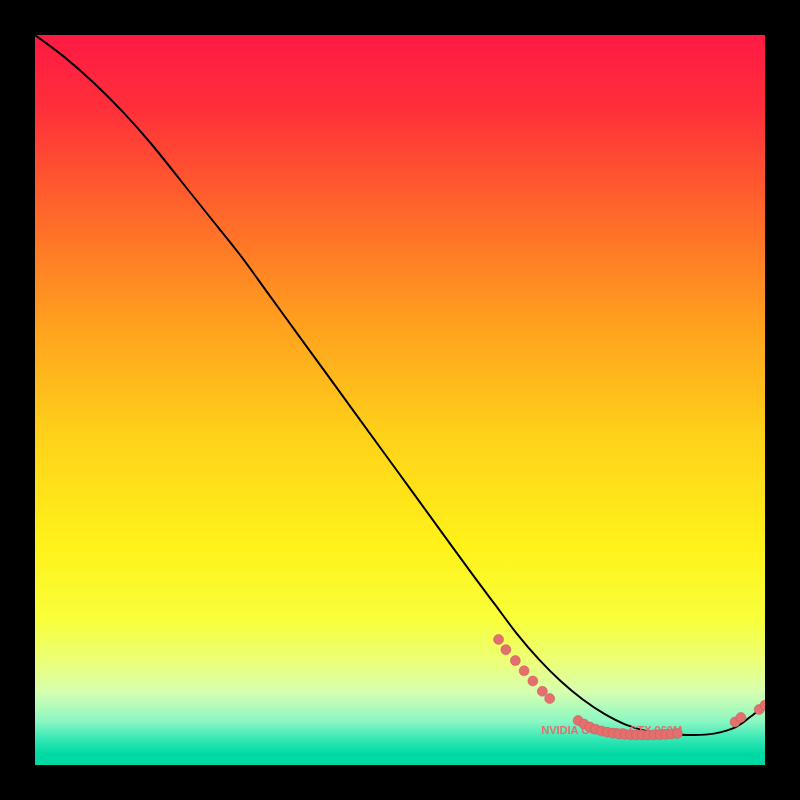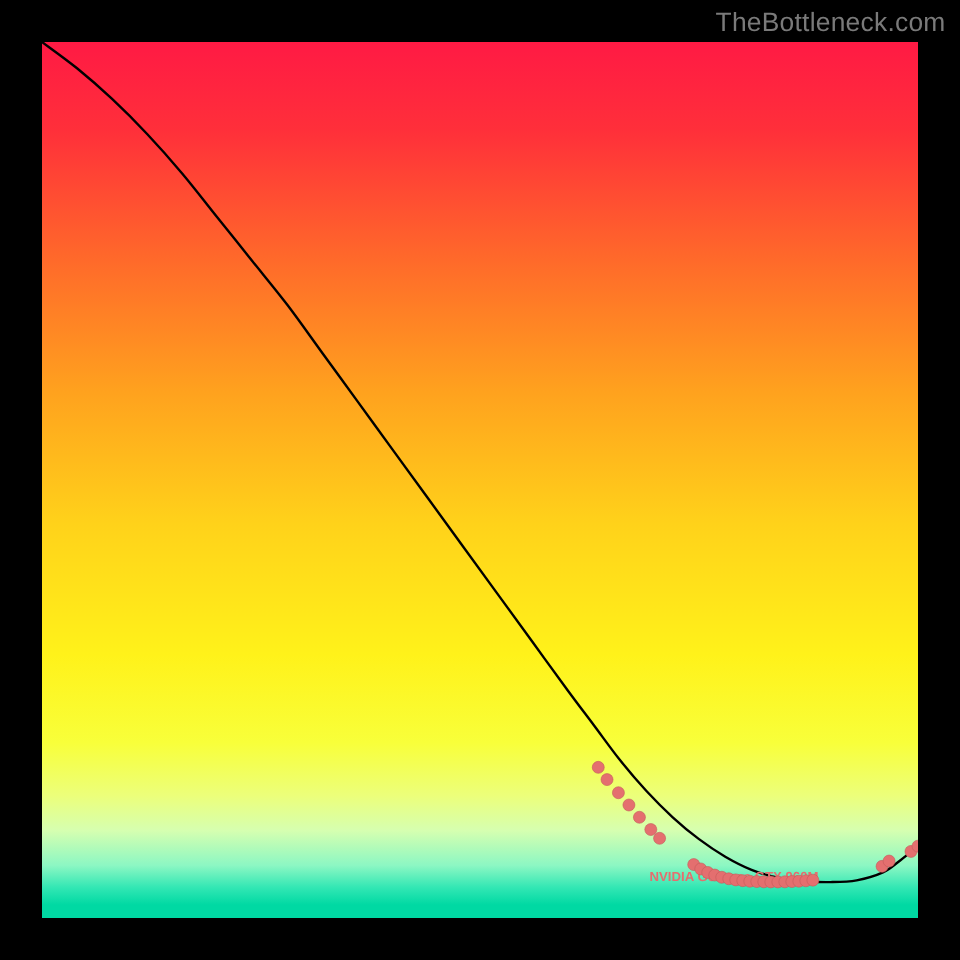--- a/index.html
+++ b/index.html
@@ -33,21 +33,20 @@
     top: 35px;
     width: 730px;
     height: 730px;
   }
   svg { display: block; }
 </style>
 </head>
 <body>
 
 <div class="frame">
-  <div class="watermark">TheBottleneck.com</div>
   <div class="plot">
     <svg id="chart-svg" width="730" height="730" viewBox="0 0 730 730">
         <defs>
           <linearGradient id="bg-grad" x1="0" y1="0" x2="0" y2="1">
             <stop offset="0%" stop-color="#ff1a44"></stop>
             <stop offset="10%" stop-color="#ff2f3a"></stop>
             <stop offset="25%" stop-color="#ff6a2a"></stop>
             <stop offset="40%" stop-color="#ffa21e"></stop>
             <stop offset="55.00000000000001%" stop-color="#ffd21a"></stop>
             <stop offset="70%" stop-color="#fff21a"></stop>

